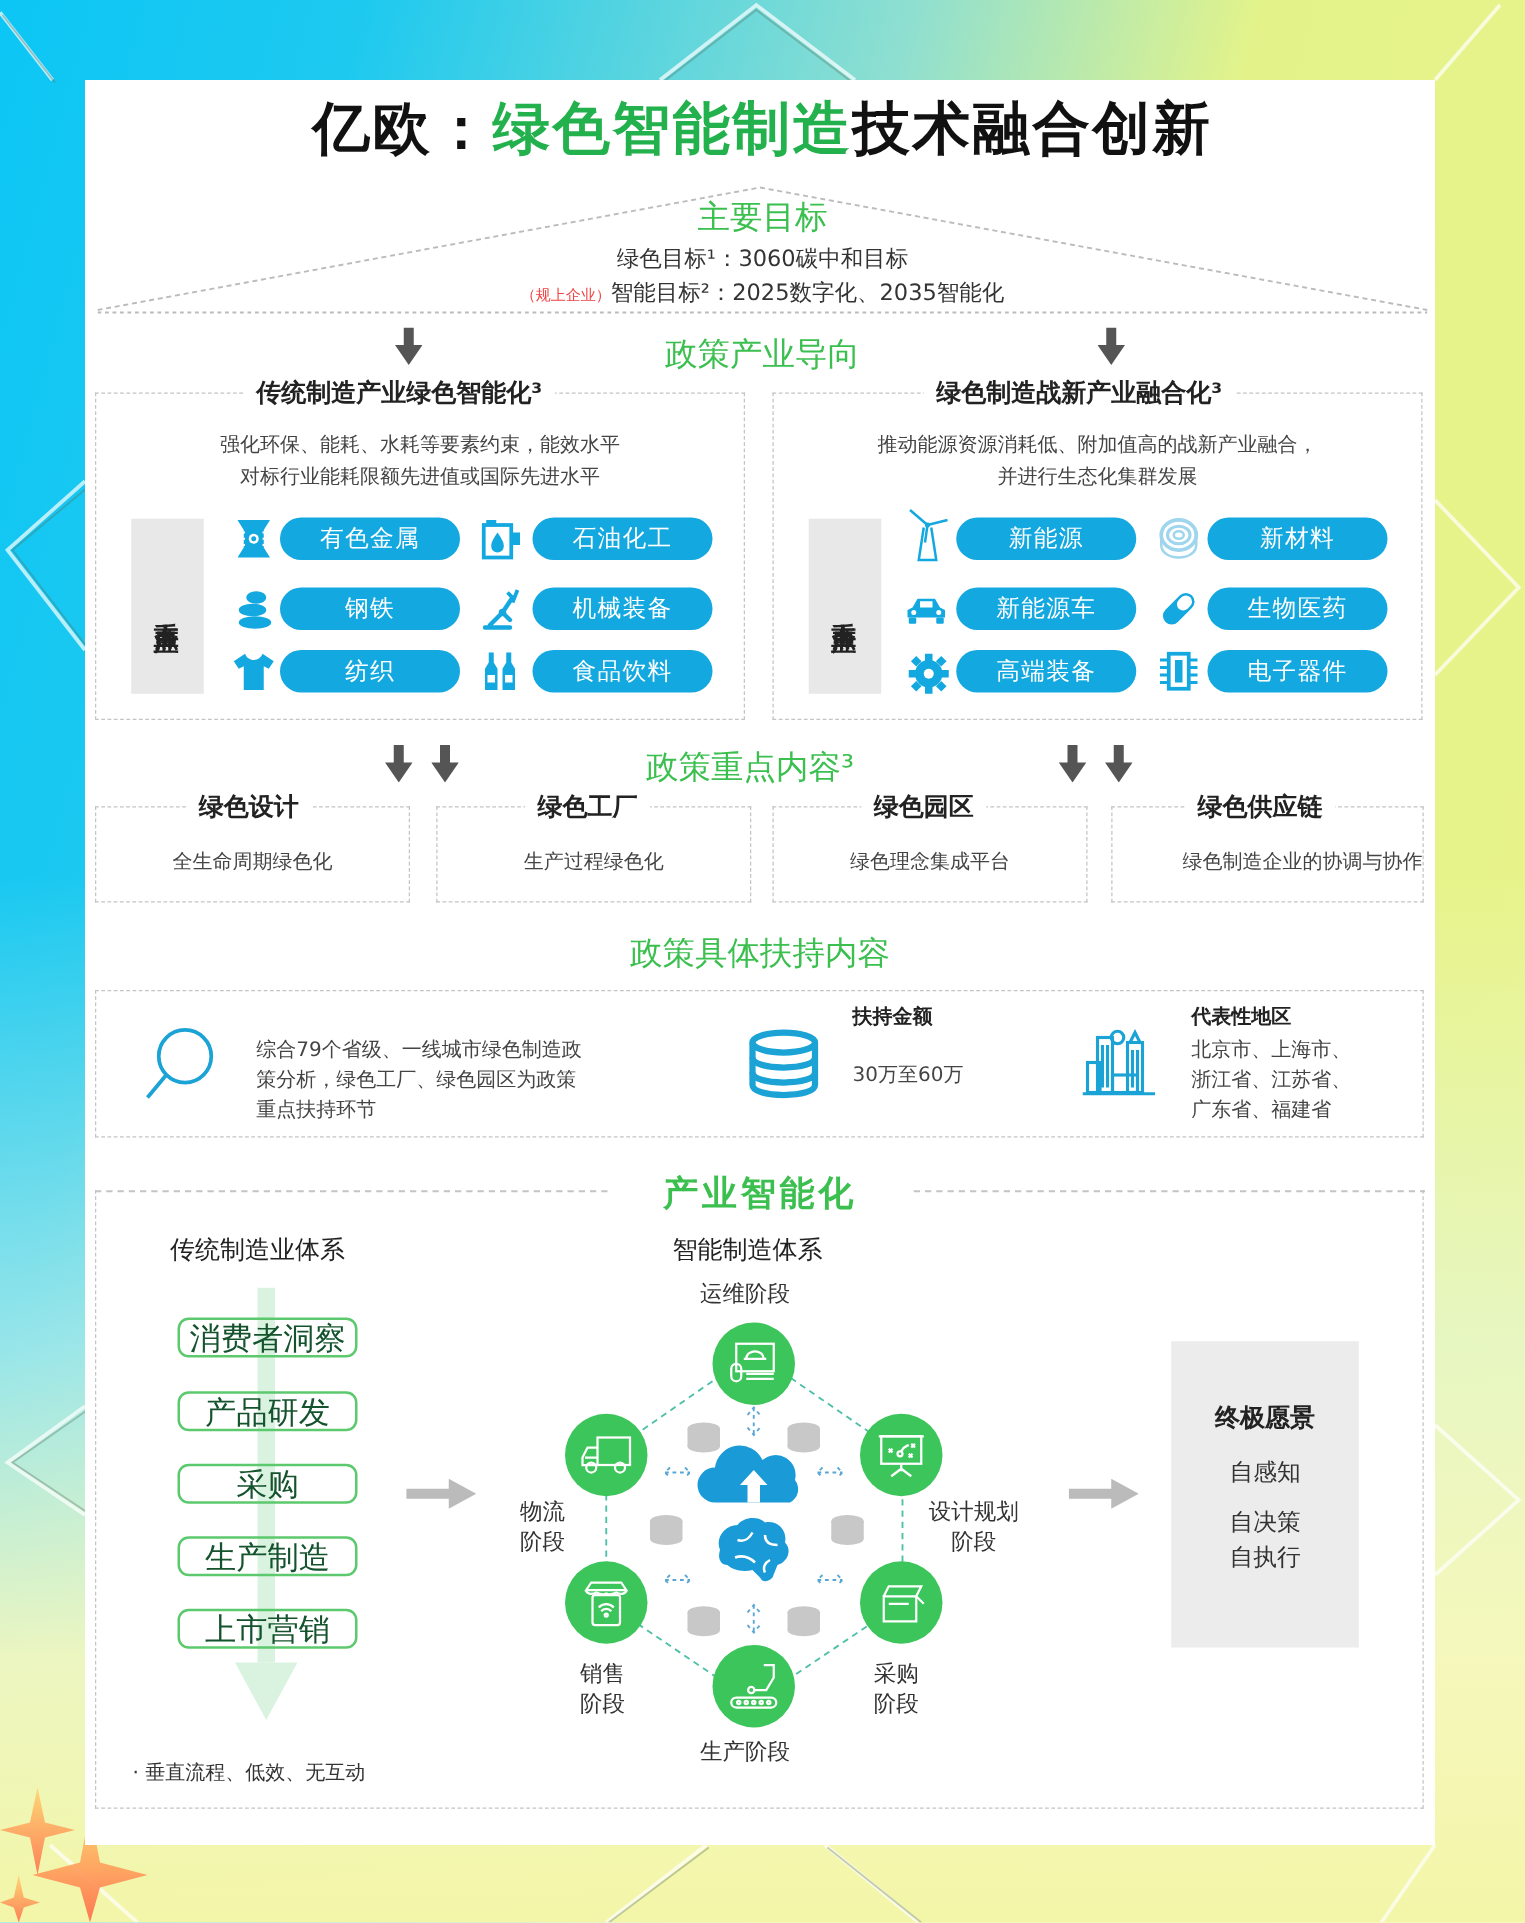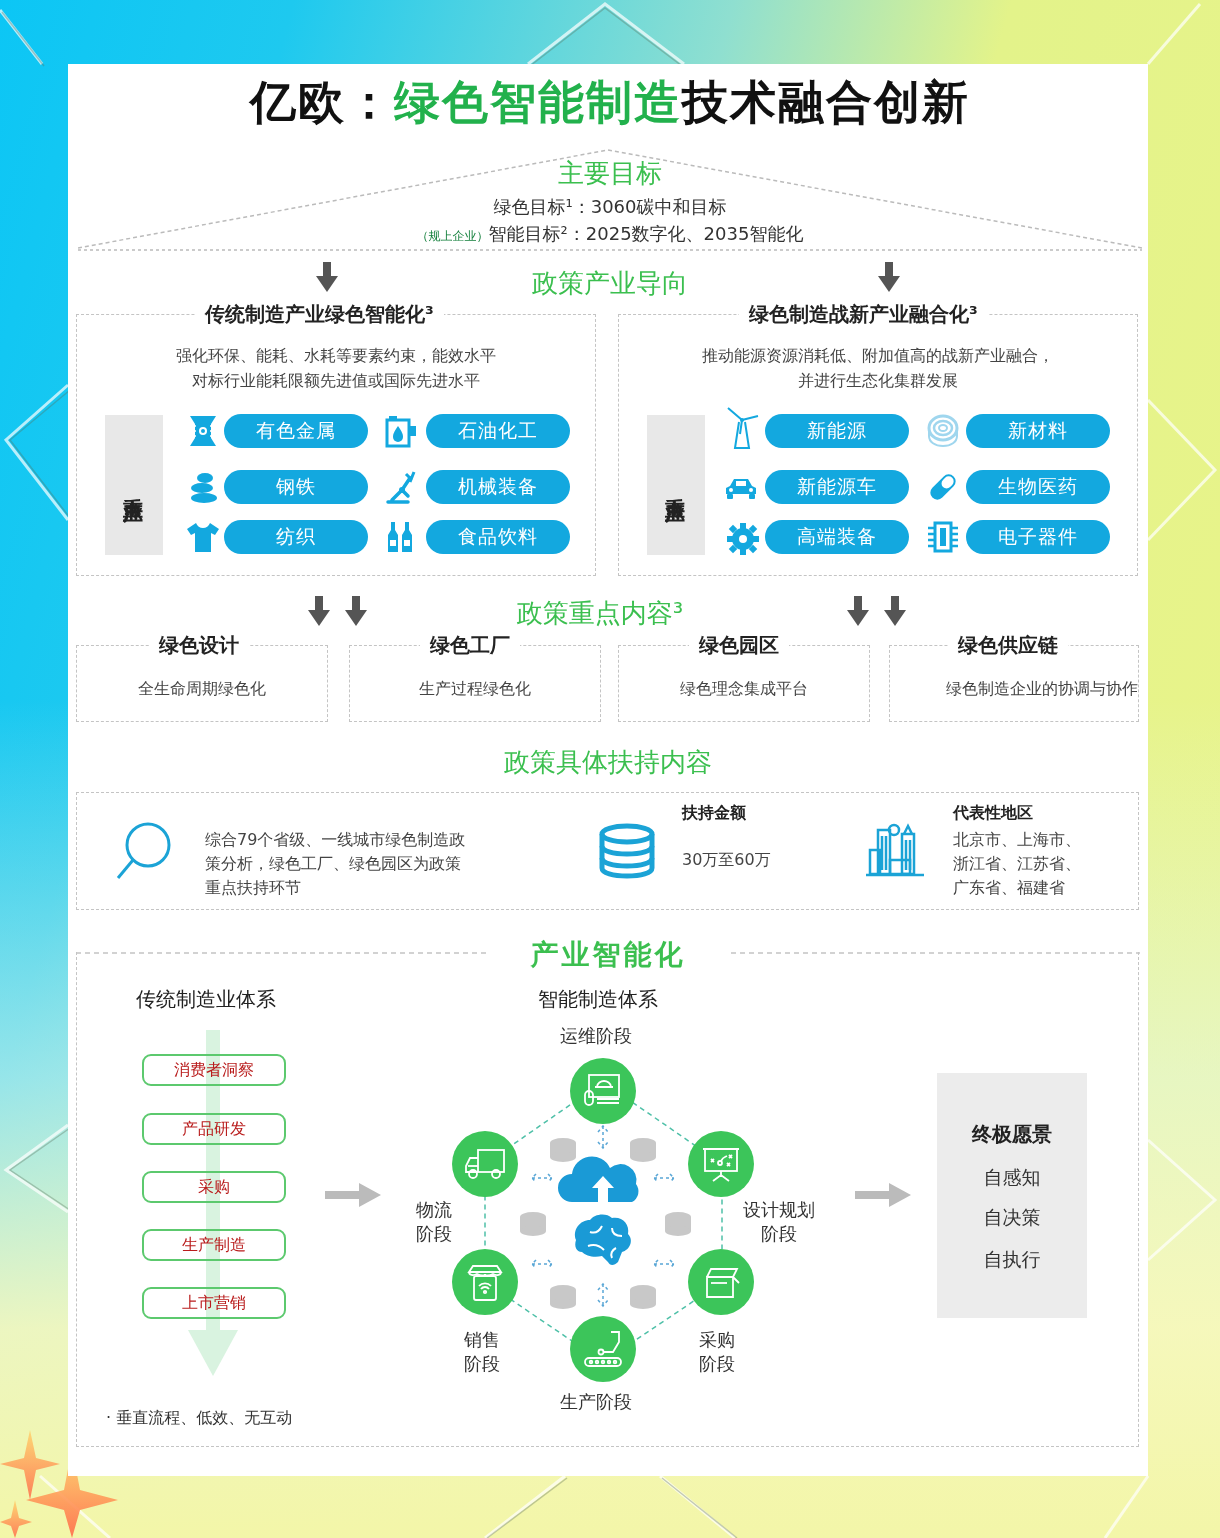--- a/index.html
+++ b/index.html
@@ -23,21 +23,21 @@
   .title {
     position: absolute; left: 0; top: 72px; width: 1220px; text-align: center;
     font-size: 46px; font-weight: bold; letter-spacing: 2px; color: #111;
   }
   .title .green { color: #22b14c; }
 
   .roof { position: absolute; left: 78px; top: 148px; width: 1064px; height: 104px; }
 
   .green-h { position: absolute; color: #3bbf4f; font-size: 26px; text-align: center; }
   .goal-line { position: absolute; left: 0; width: 1220px; text-align: center; font-size: 18px; color: #333; }
-  .goal-line small { font-size: 12px; color: #15803d; }
+  .goal-line small { font-size: 12px; color: #ef4444; }
 
   .down-arrow { position: absolute; width: 22px; height: 30px; }
 
   .dash-box { position: absolute; border: 1.5px dashed #c4c4c4; }
   .box-title {
     position: absolute; background: #fff; padding: 0 10px; font-size: 20px; font-weight: bold; color: #222;
     white-space: nowrap;
   }
   .box-desc { position: absolute; width: 100%; text-align: center; font-size: 16px; color: #444; line-height: 25px; }
   .key-label {
@@ -53,21 +53,21 @@
 
   .focus-title { position: absolute; font-size: 20px; font-weight: bold; color: #222; background: #fff; padding: 0 10px; white-space: nowrap; }
   .focus-desc { position: absolute; width: 100%; text-align: center; font-size: 16px; color: #444; }
 
   .support-text { position: absolute; font-size: 16px; color: #444; line-height: 24px; }
   .support-head { position: absolute; font-size: 16px; font-weight: bold; color: #222; }
 
   .sys-title { position: absolute; font-size: 20px; color: #222; font-weight: 500; white-space: nowrap; }
   .flow-pill {
     position: absolute; left: 142px; width: 144px; height: 32px; border: 2px solid #5cc96e; border-radius: 9px;
-    font-size: 16px; color: #b91c1c; display: flex; align-items: center; justify-content: center; background: transparent;
+    font-size: 25px; color: #14532d; display: flex; align-items: center; justify-content: center; background: transparent;
   }
   .stage-circle {
     position: absolute; width: 66px; height: 66px; border-radius: 50%; background: #3cc55a;
     display: flex; align-items: center; justify-content: center;
   }
   .stage-label { position: absolute; font-size: 18px; color: #333; text-align: center; line-height: 24px; white-space: nowrap; }
   .vision-box {
     position: absolute; left: 937px; top: 1073px; width: 150px; height: 245px; background: #ececec;
   }
   .vision-box .v-title { position: absolute; top: 48px; width: 100%; text-align: center; font-size: 20px; font-weight: bold; color: #222; }
@@ -472,14 +472,14 @@
 </div>
 <div class="stage-label" style="left:416px; top:1198px;">
   <div>物流</div>
   <div>阶段</div>
 </div>
 
 <div class="vision-box">
   <div class="v-title">终极愿景</div>
   <div class="v-item" style="top:92px;">自感知</div>
   <div class="v-item" style="top:132px;">自决策</div>
-  <div class="v-item" style="top:174px;">自执行</div>
+  <div class="v-item" style="top:160px;">自执行</div>
 </div>
 
 </body></html>

